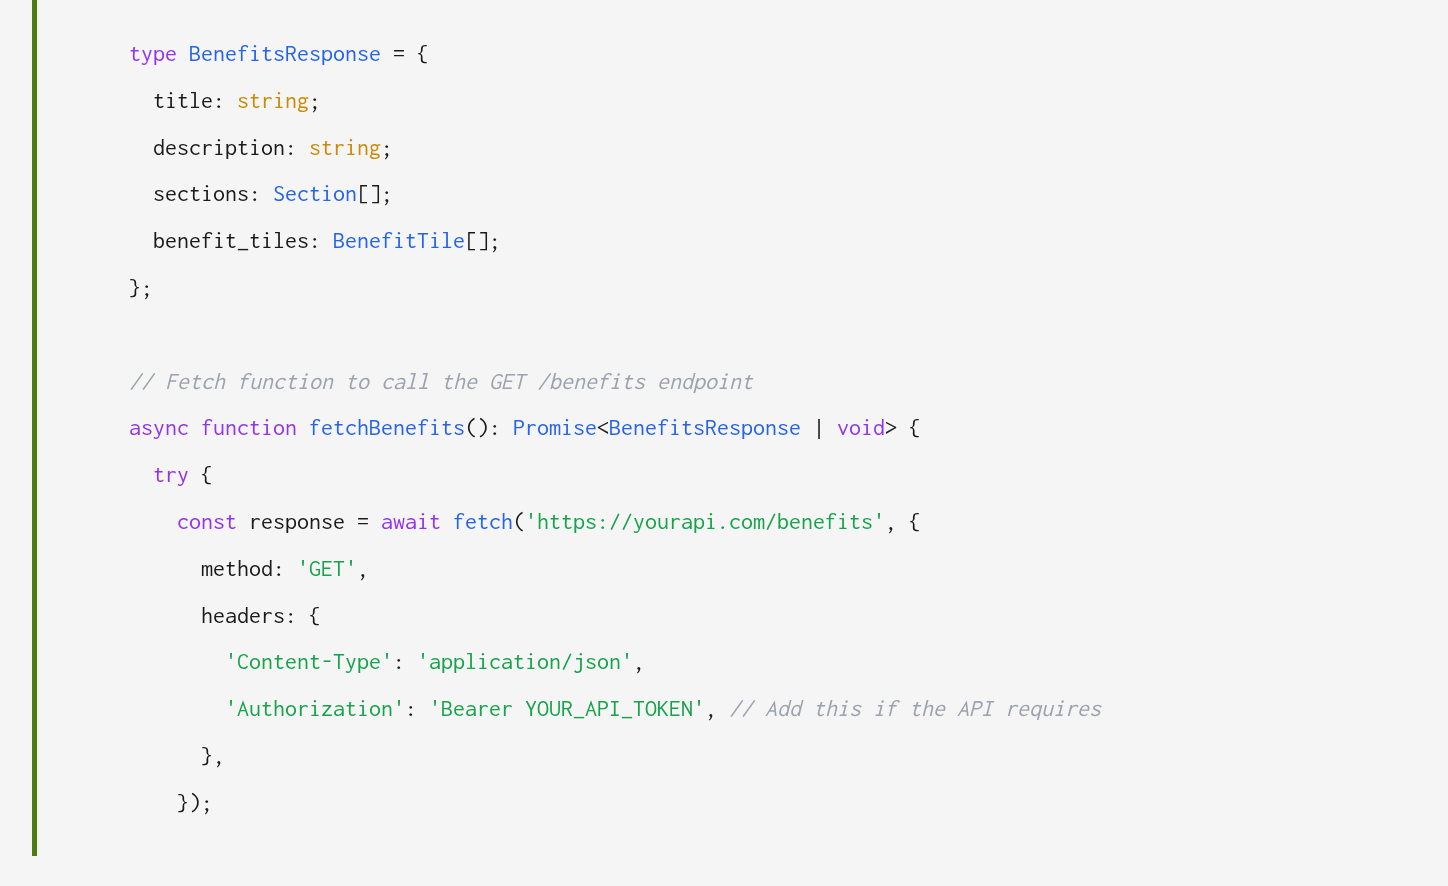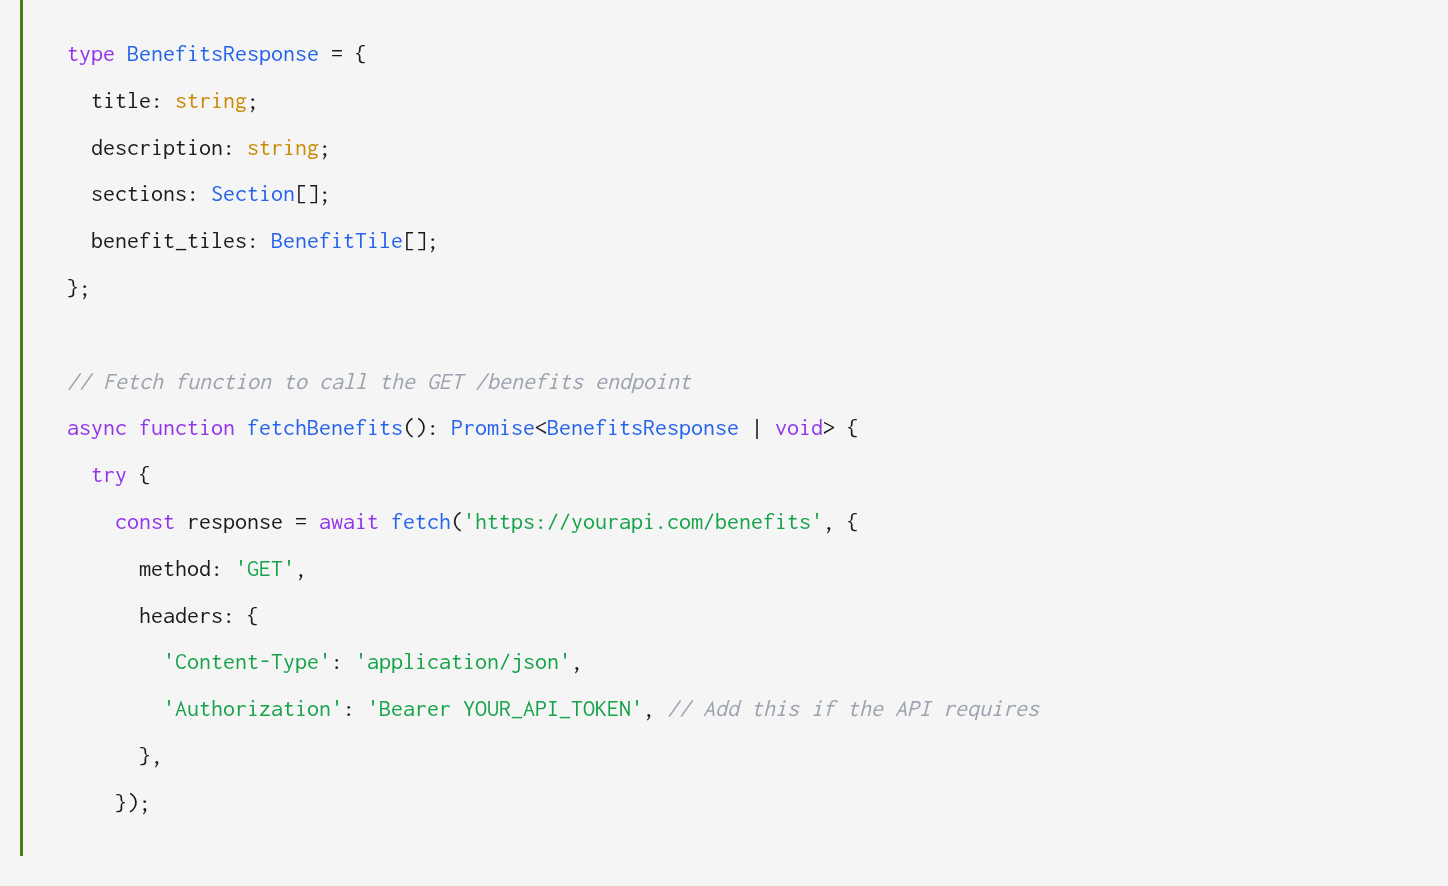--- a/index.html
+++ b/index.html
@@ -11,25 +11,25 @@
       background: #f5f5f5;
       font-family: 'SF Mono', 'Monaco', 'Inconsolata', 'Fira Code', 'Courier New', monospace;
       font-size: 24px;
       line-height: 1.95;
       padding: 0;
       width: 1448px;
       height: 886px;
       overflow: hidden;
     }
     .code-container {
-      padding: 30px 0 30px 44px;
+      padding: 30px 0 30px 92px;
       white-space: pre;
       color: #1a1a1a;
-      border-left: 3px solid #4d7c0f;
-      margin-left: 20px;
+      border-left: 5px solid #4d7c0f;
+      margin-left: 32px;
     }
     .keyword { color: #9333ea; }
     .type-name { color: #2563eb; }
     .punctuation { color: #1a1a1a; }
     .property { color: #1a1a1a; }
     .builtin-type { color: #ca8a04; }
     .comment { color: #9ca3af; font-style: italic; }
     .function-name { color: #2563eb; }
     .string { color: #16a34a; }
     .operator { color: #1a1a1a; }

